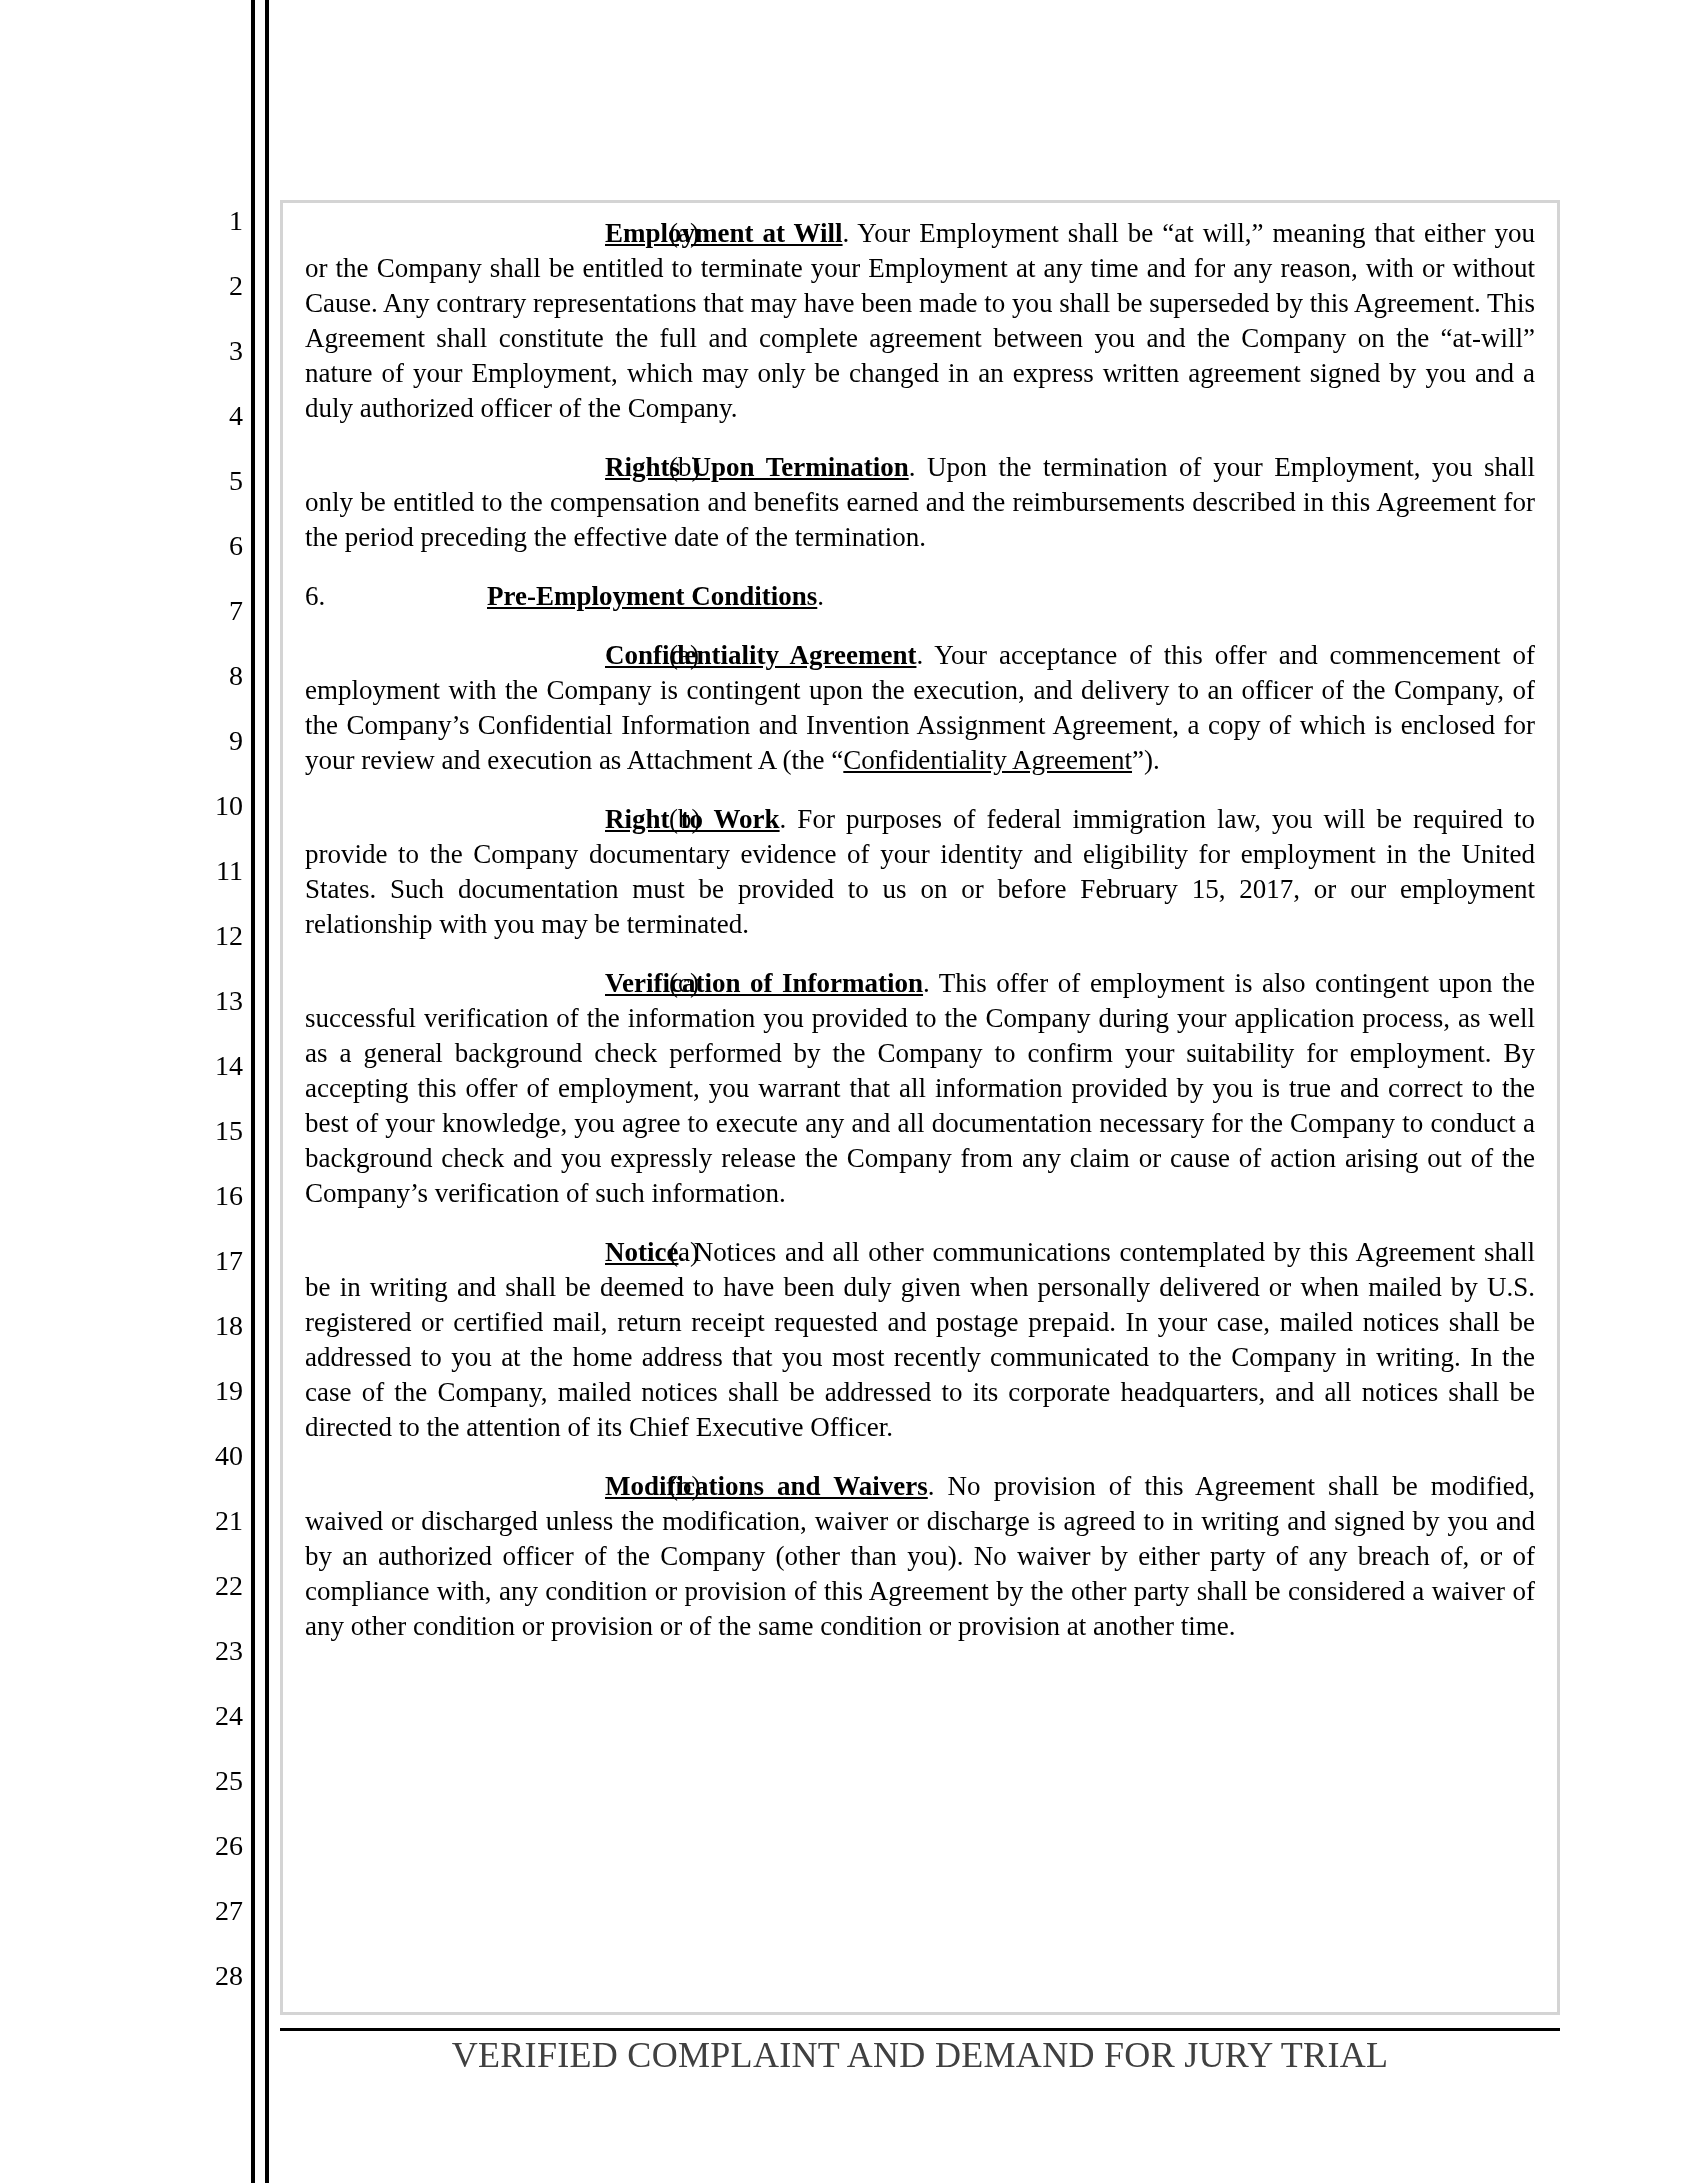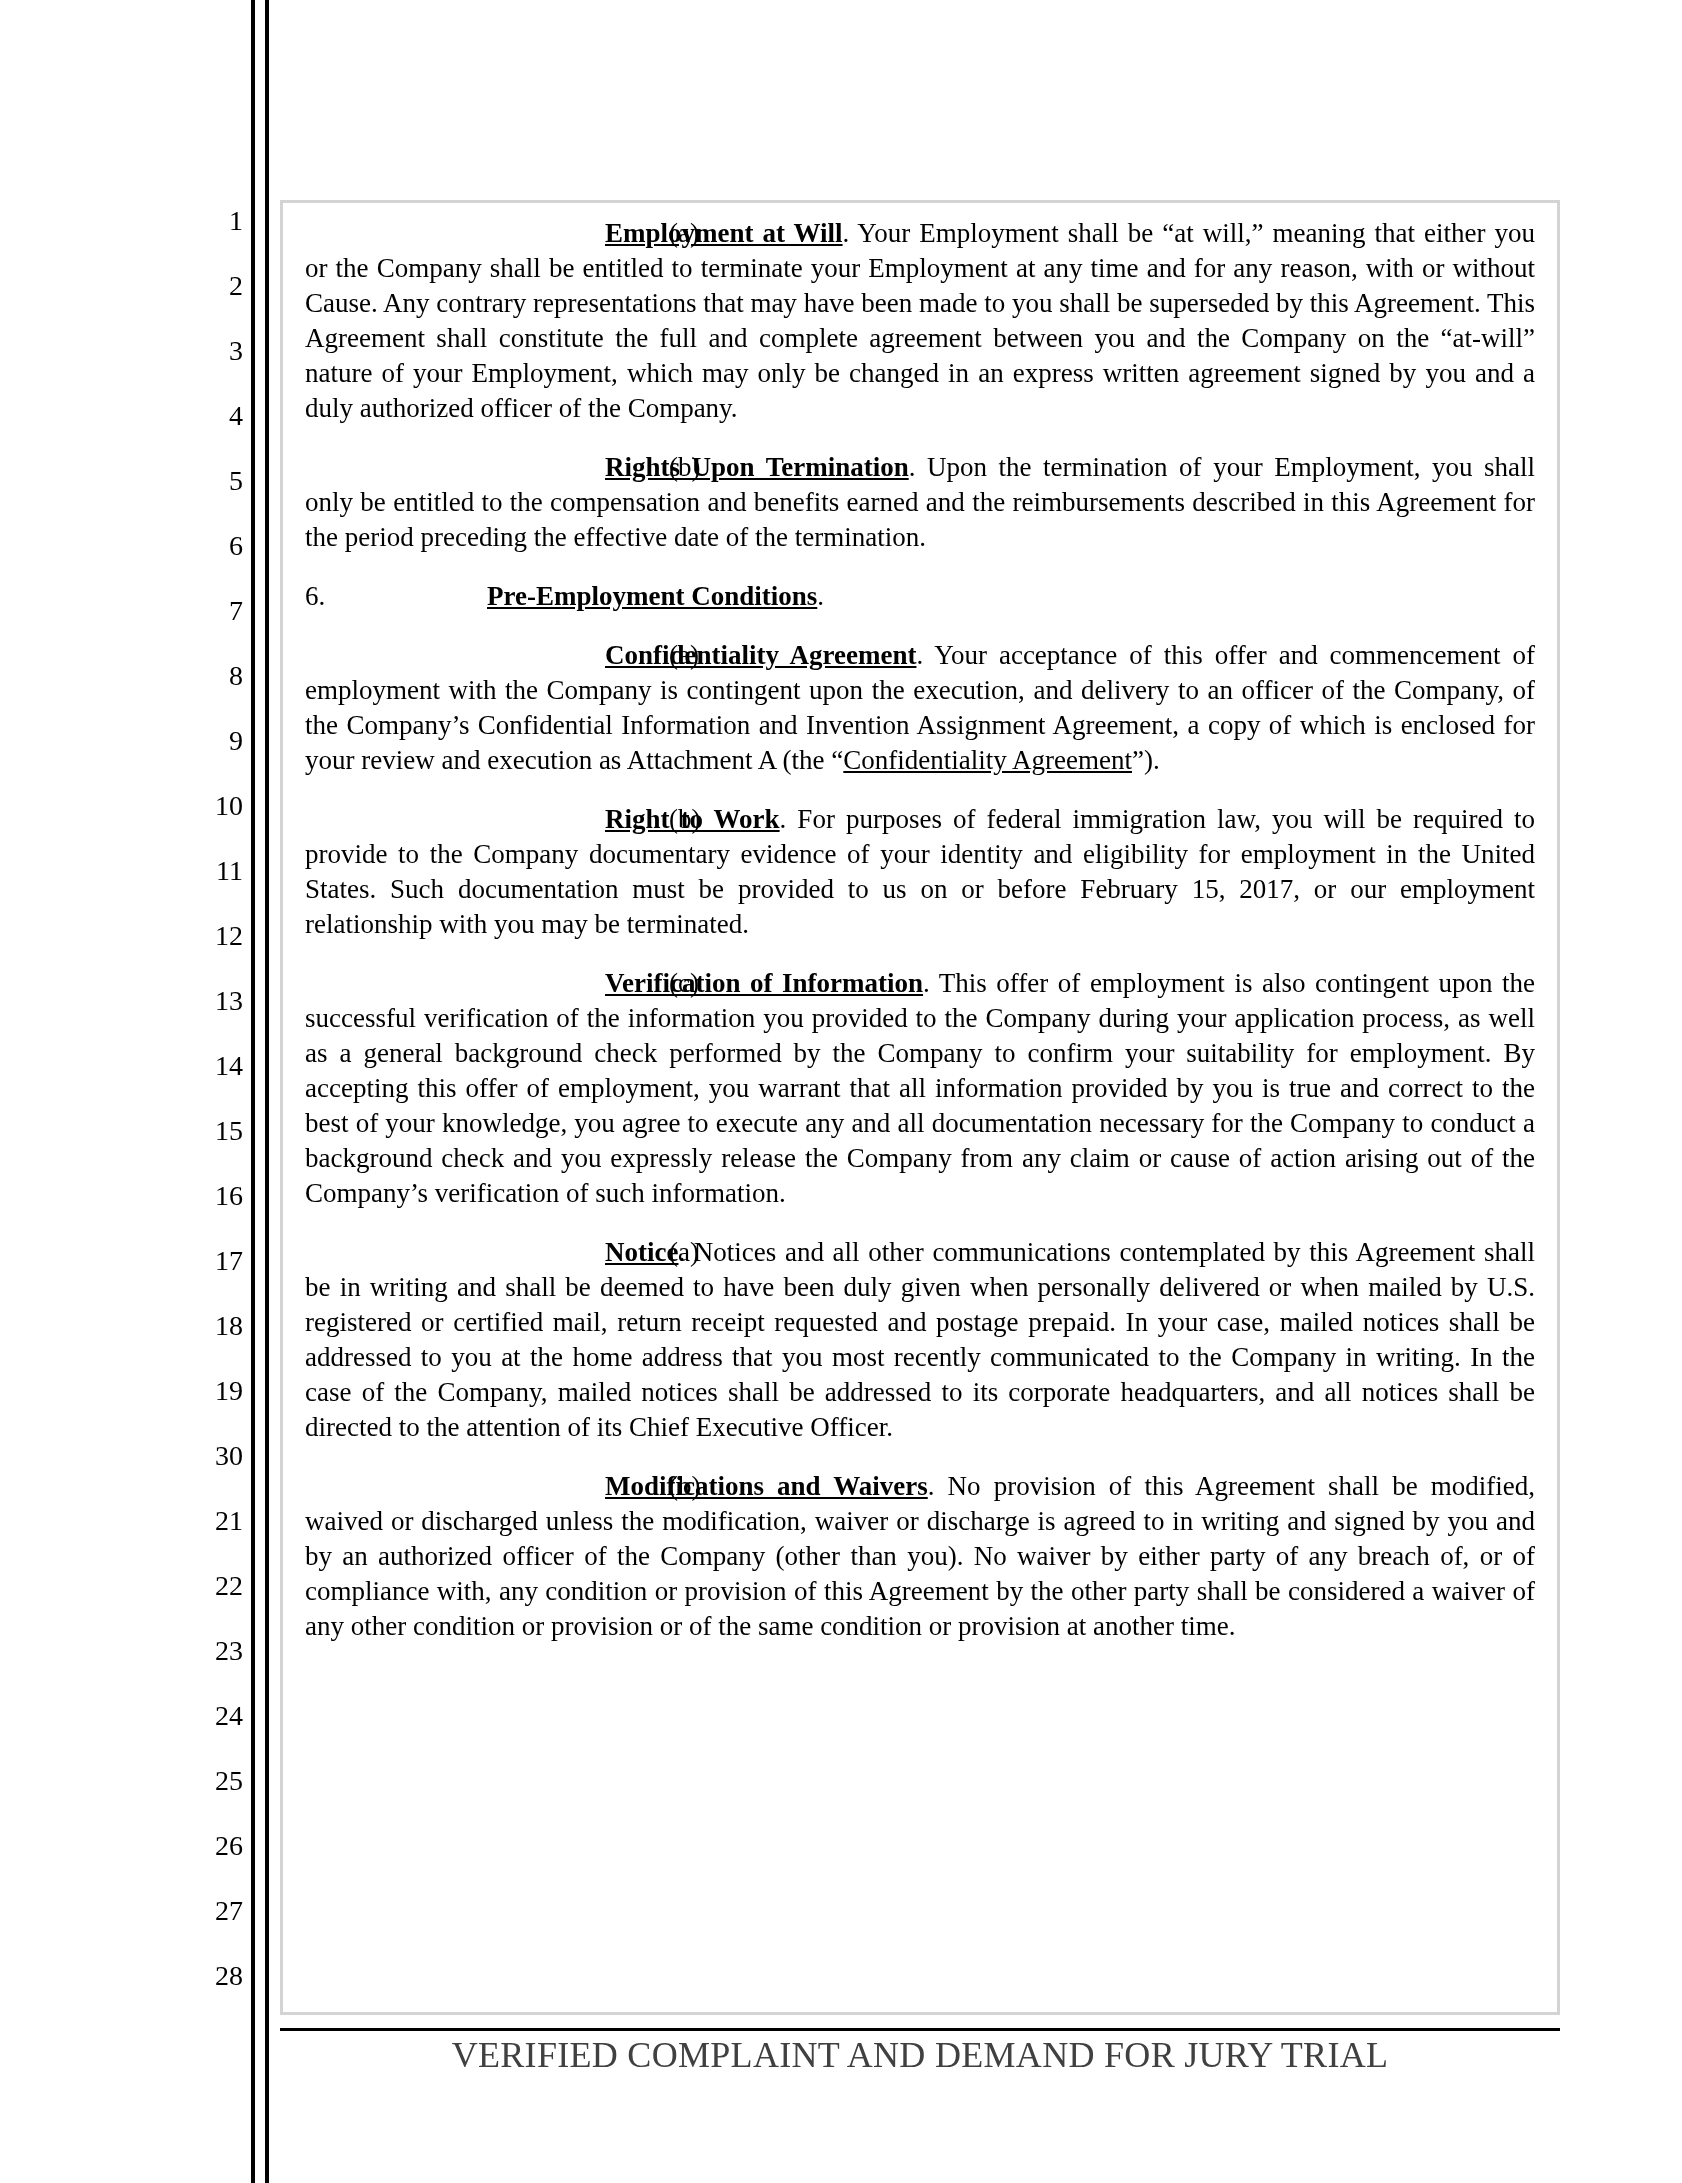--- a/index.html
+++ b/index.html
@@ -152,21 +152,21 @@
     <span class="ln">10</span>
     <span class="ln">11</span>
     <span class="ln">12</span>
     <span class="ln">13</span>
     <span class="ln">14</span>
     <span class="ln">15</span>
     <span class="ln">16</span>
     <span class="ln">17</span>
     <span class="ln">18</span>
     <span class="ln">19</span>
-    <span class="ln">30</span>
+    <span class="ln">40</span>
     <span class="ln">21</span>
     <span class="ln">22</span>
     <span class="ln">23</span>
     <span class="ln">24</span>
     <span class="ln">25</span>
     <span class="ln">26</span>
     <span class="ln">27</span>
     <span class="ln">28</span>
   </div>
 

